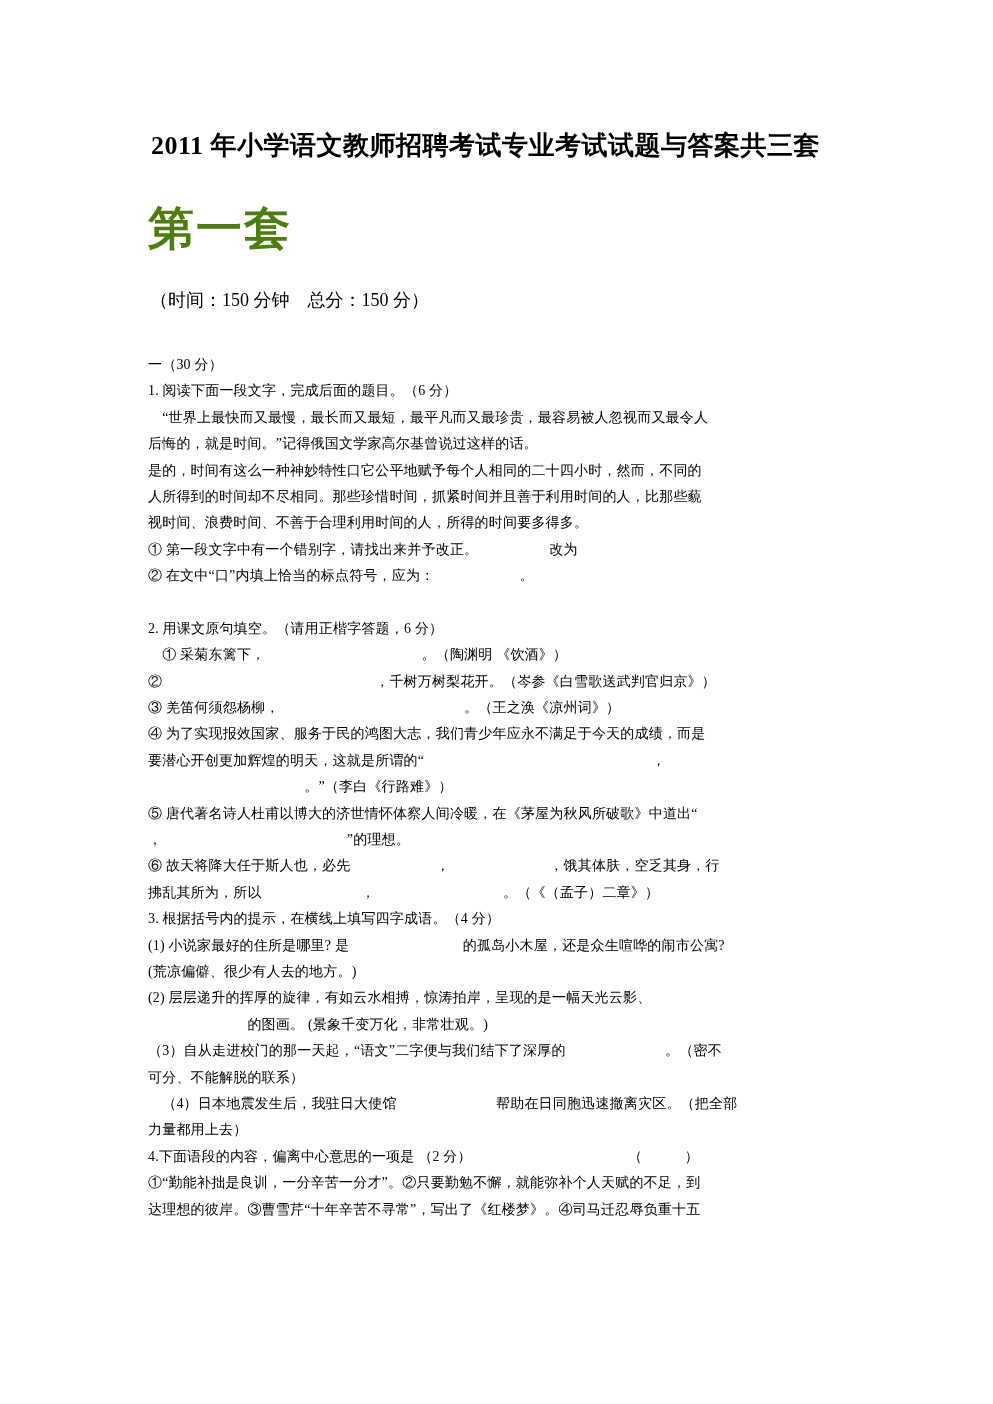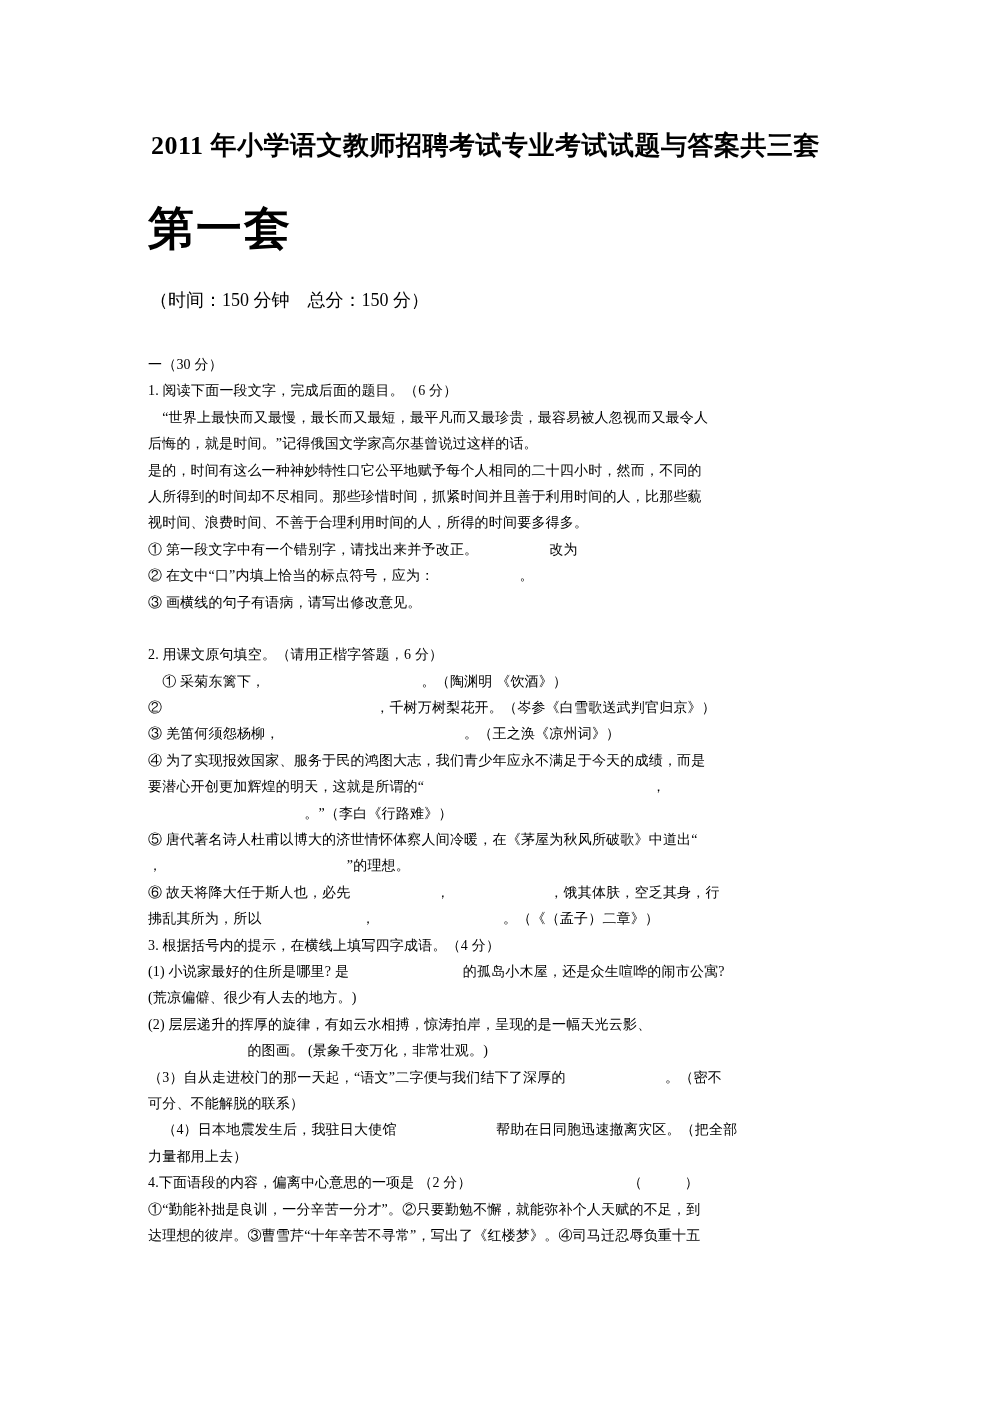--- a/index.html
+++ b/index.html
@@ -54,35 +54,34 @@
     white-space: pre;
     letter-spacing: 0.2px;
   }
 </style>
 </head>
 <body>
 
 <div class="page">
   <div class="doc-title">2011 年小学语文教师招聘考试专业考试试题与答案共三套</div>
 
-  <div class="set-heading" style="color: #000000;">第一套</div>
+  <div class="set-heading" style="color: #4d7c0f;">第一套</div>
 
   <div class="exam-meta">（时间：150 分钟　总分：150 分）</div>
 
   <div class="doc-body">
       <div class="text-line">一（30 分）</div>
       <div class="text-line">1. 阅读下面一段文字，完成后面的题目。（6 分）</div>
       <div class="text-line">　“世界上最快而又最慢，最长而又最短，最平凡而又最珍贵，最容易被人忽视而又最令人</div>
       <div class="text-line">后悔的，就是时间。”记得俄国文学家高尔基曾说过这样的话。</div>
       <div class="text-line">是的，时间有这么一种神妙特性口它公平地赋予每个人相同的二十四小时，然而，不同的</div>
       <div class="text-line">人所得到的时间却不尽相同。那些珍惜时间，抓紧时间并且善于利用时间的人，比那些藐</div>
       <div class="text-line">视时间、浪费时间、不善于合理利用时间的人，所得的时间要多得多。</div>
       <div class="text-line">① 第一段文字中有一个错别字，请找出来并予改正。　　　　　改为</div>
       <div class="text-line">② 在文中“口”内填上恰当的标点符号，应为：　　　　　　。</div>
-      <div class="text-line">③ 画横线的句子有语病，请写出修改意见。</div>
       <div class="text-line">&nbsp;</div>
       <div class="text-line">2. 用课文原句填空。（请用正楷字答题，6 分）</div>
       <div class="text-line">　① 采菊东篱下，　　　　　　　　　　　。（陶渊明 《饮酒》）</div>
       <div class="text-line">②　　　　　　　　　　　　　　　，千树万树梨花开。（岑参《白雪歌送武判官归京》）</div>
       <div class="text-line">③ 羌笛何须怨杨柳，　　　　　　　　　　　　　。（王之涣《凉州词》）</div>
       <div class="text-line">④ 为了实现报效国家、服务于民的鸿图大志，我们青少年应永不满足于今天的成绩，而是</div>
       <div class="text-line">要潜心开创更加辉煌的明天，这就是所谓的“　　　　　　　　　　　　　　　　，</div>
       <div class="text-line">　　　　　　　　　　　。”（李白《行路难》）</div>
       <div class="text-line">⑤ 唐代著名诗人杜甫以博大的济世情怀体察人间冷暖，在《茅屋为秋风所破歌》中道出“</div>
       <div class="text-line">，　　　　　　　　　　　　　”的理想。</div>

